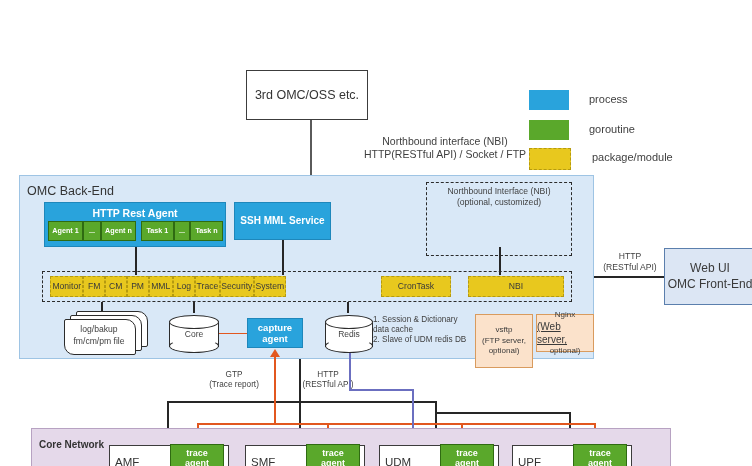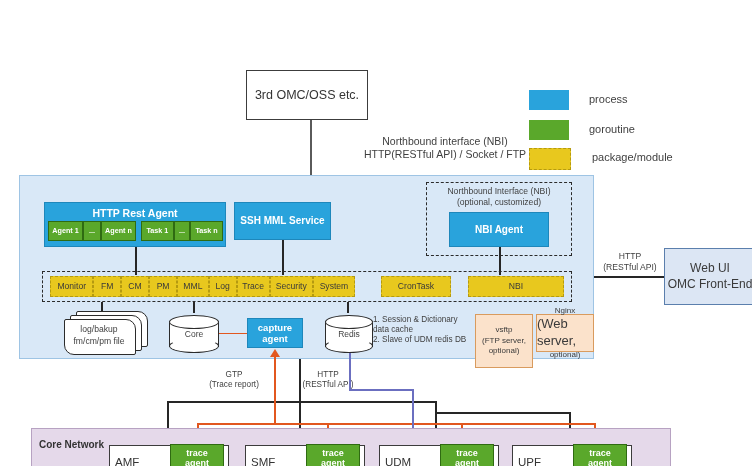--- a/index.html
+++ b/index.html
@@ -84,20 +84,23 @@
 
     <div class="lg-sw" style="left:0;top:35px;width:40px;height:20px;background:#5aa82b;"></div>
     <div class="lg-tx" style="left:60px;top:38px;">goroutine</div>
 
     <div class="lg-sw" style="left:0;top:63px;width:40px;height:20px;background:#e8c81e;border:1.4px dashed #b59a10;"></div>
     <div class="lg-tx" style="left:63px;top:66px;">package/module</div>
   </div>
 
   <div class="abs" id="backend" style="left:10px;top:130px;width:575px;height:184px;"></div>
 
+  <div class="abs" style="left:18px;top:136px;">
+    <span class="ttl" style="font-size:12.5px;">OMC Back-End</span>
+  </div>
 
   <div class="abs box-blue" style="left:35px;top:157px;width:182px;height:45px;">
     <div class="ctr" style="position:absolute;left:0;right:0;top:2px;height:16px;font-size:10.5px;">HTTP Rest Agent</div>
   </div>
 
   <div class="abs" style="left:39px;top:176px;width:88px;height:20px;display:flex;">
     <div class="box-green ctr" style="flex:1.35;font-size:7.2px;">Agent 1</div>
     <div class="box-green ctr" style="flex:0.65;font-size:7.2px;">...</div>
     <div class="box-green ctr" style="flex:1.35;font-size:7.2px;">Agent n</div>
   </div>
@@ -110,31 +113,28 @@
 
   <div class="abs box-blue ctr" style="left:225px;top:157px;width:97px;height:38px;">
     <span style="font-size:10px;">SSH MML Service</span>
   </div>
 
   <div class="abs" id="nbi-dash" style="left:417px;top:137px;width:146px;height:74px;"></div>
   <div class="abs" style="left:417px;top:141px;width:146px;text-align:center;">
     <div class="lbl-sm" style="font-size:8.6px;">Northbound Interface (NBI)</div>
     <div class="lbl-sm" style="font-size:8.6px;margin-top:1px;">(optional, customized)</div>
   </div>
-  <div class="abs box-blue ctr" style="left:440px;top:167px;width:100px;height:35px;">
-    <span style="font-size:10px;">NBI  Agent</span>
-  </div>
 
   <div class="ln ln-blk" style="left:126px;top:202px;width:1.6px;height:28px;"></div>
   <div class="ln ln-blk" style="left:273px;top:195px;width:1.6px;height:35px;"></div>
   <div class="ln ln-blk" style="left:490px;top:202px;width:1.6px;height:28px;"></div>
 
   <div class="abs" id="mod-dash" style="left:33px;top:226px;width:530px;height:31px;"></div>
 
-  <div class="abs" style="left:41px;top:231px;width:305px;height:21px;display:flex;">
+  <div class="abs" style="left:41px;top:231px;width:236px;height:21px;display:flex;">
     <div class="box-yellow ctr" style="flex:1.55;font-size:8.6px;">Monitor</div>
     <div class="box-yellow ctr" style="flex:0.95;font-size:8.6px;">FM</div>
     <div class="box-yellow ctr" style="flex:0.98;font-size:8.6px;">CM</div>
     <div class="box-yellow ctr" style="flex:0.98;font-size:8.6px;">PM</div>
     <div class="box-yellow ctr" style="flex:1.1;font-size:8.6px;">MML</div>
     <div class="box-yellow ctr" style="flex:0.98;font-size:8.6px;">Log</div>
     <div class="box-yellow ctr" style="flex:1.15;font-size:8.6px;">Trace</div>
     <div class="box-yellow ctr" style="flex:1.55;font-size:8.6px;">Security</div>
     <div class="box-yellow ctr" style="flex:1.5;font-size:8.6px;">System</div>
   </div>
@@ -185,21 +185,21 @@
   </div>
 
   <div class="abs box-orange" style="left:466px;top:269px;width:58px;height:54px;display:flex;flex-direction:column;align-items:center;justify-content:center;line-height:1.3;">
     <span style="font-size:8px;">vsftp</span>
     <span style="font-size:8px;">(FTP server,</span>
     <span style="font-size:8px;">optional)</span>
   </div>
 
   <div class="abs box-orange" style="left:527px;top:269px;width:58px;height:38px;display:flex;flex-direction:column;align-items:center;justify-content:center;line-height:1.3;">
     <span style="font-size:8px;">Nginx</span>
-    <span style="font-size:13px;">(Web server,</span>
+    <span style="font-size:10px;text-decoration:underline;">(Web server,</span>
     <span style="font-size:8px;">optional)</span>
   </div>
 
   <div class="abs box-webui" style="left:655px;top:203px;width:92px;height:57px;display:flex;flex-direction:column;align-items:center;justify-content:center;line-height:1.3;">
     <span style="font-size:12px;">Web UI</span>
     <span style="font-size:12px;">OMC Front-End</span>
   </div>
   <div class="ln ln-blk" style="left:585px;top:231px;width:70px;height:1.6px;"></div>
   <div class="abs" style="left:590px;top:206px;width:62px;text-align:center;">
     <div class="lbl-sm" style="font-size:8.6px;">HTTP</div>

